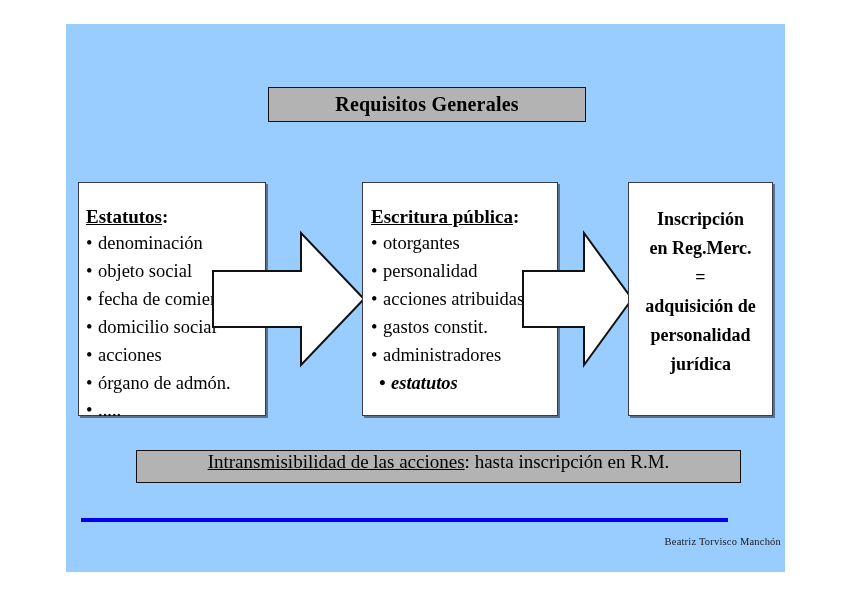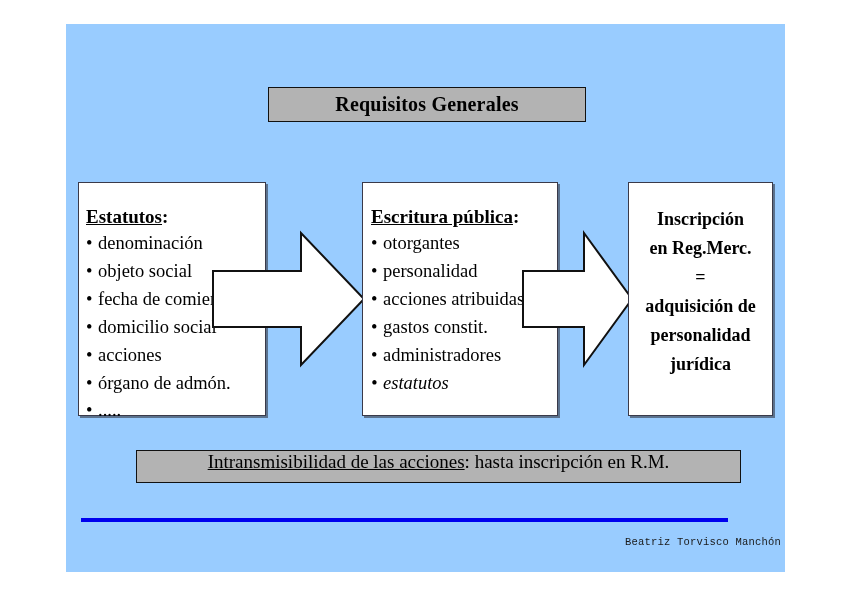--- a/index.html
+++ b/index.html
@@ -128,22 +128,23 @@
     font-size: 18.5px;
     line-height: 28px;
     color: #000000;
     white-space: nowrap;
   }
   .bullet-list li .dot {
     display: inline-block;
     width: 12px;
   }
   .bullet-list li.em {
-    font-weight: normal;
+    font-weight: bold;
     font-style: italic;
+    margin-left: 8px;
   }
   .bullet-list li.ellipsis {
     line-height: 26px;
   }
 
   #box-inscripcion .result-line {
     font-size: 18px;
     font-weight: bold;
     line-height: 29px;
     color: #000000;
@@ -191,21 +192,21 @@
     width: 647px;
     height: 4px;
     background: #0000ee;
   }
   #footer-author {
     position: absolute;
     left: 470px;
     top: 512px;
     width: 245px;
     text-align: right;
-    font-family: Liberation Mono, monospace;
+    font-family: Liberation Serif, serif;
     font-size: 10.5px;
     color: #1a1a1a;
     letter-spacing: 0.2px;
   }
 </style>
 </head>
 <body>
 
 <div id="slide">
 

